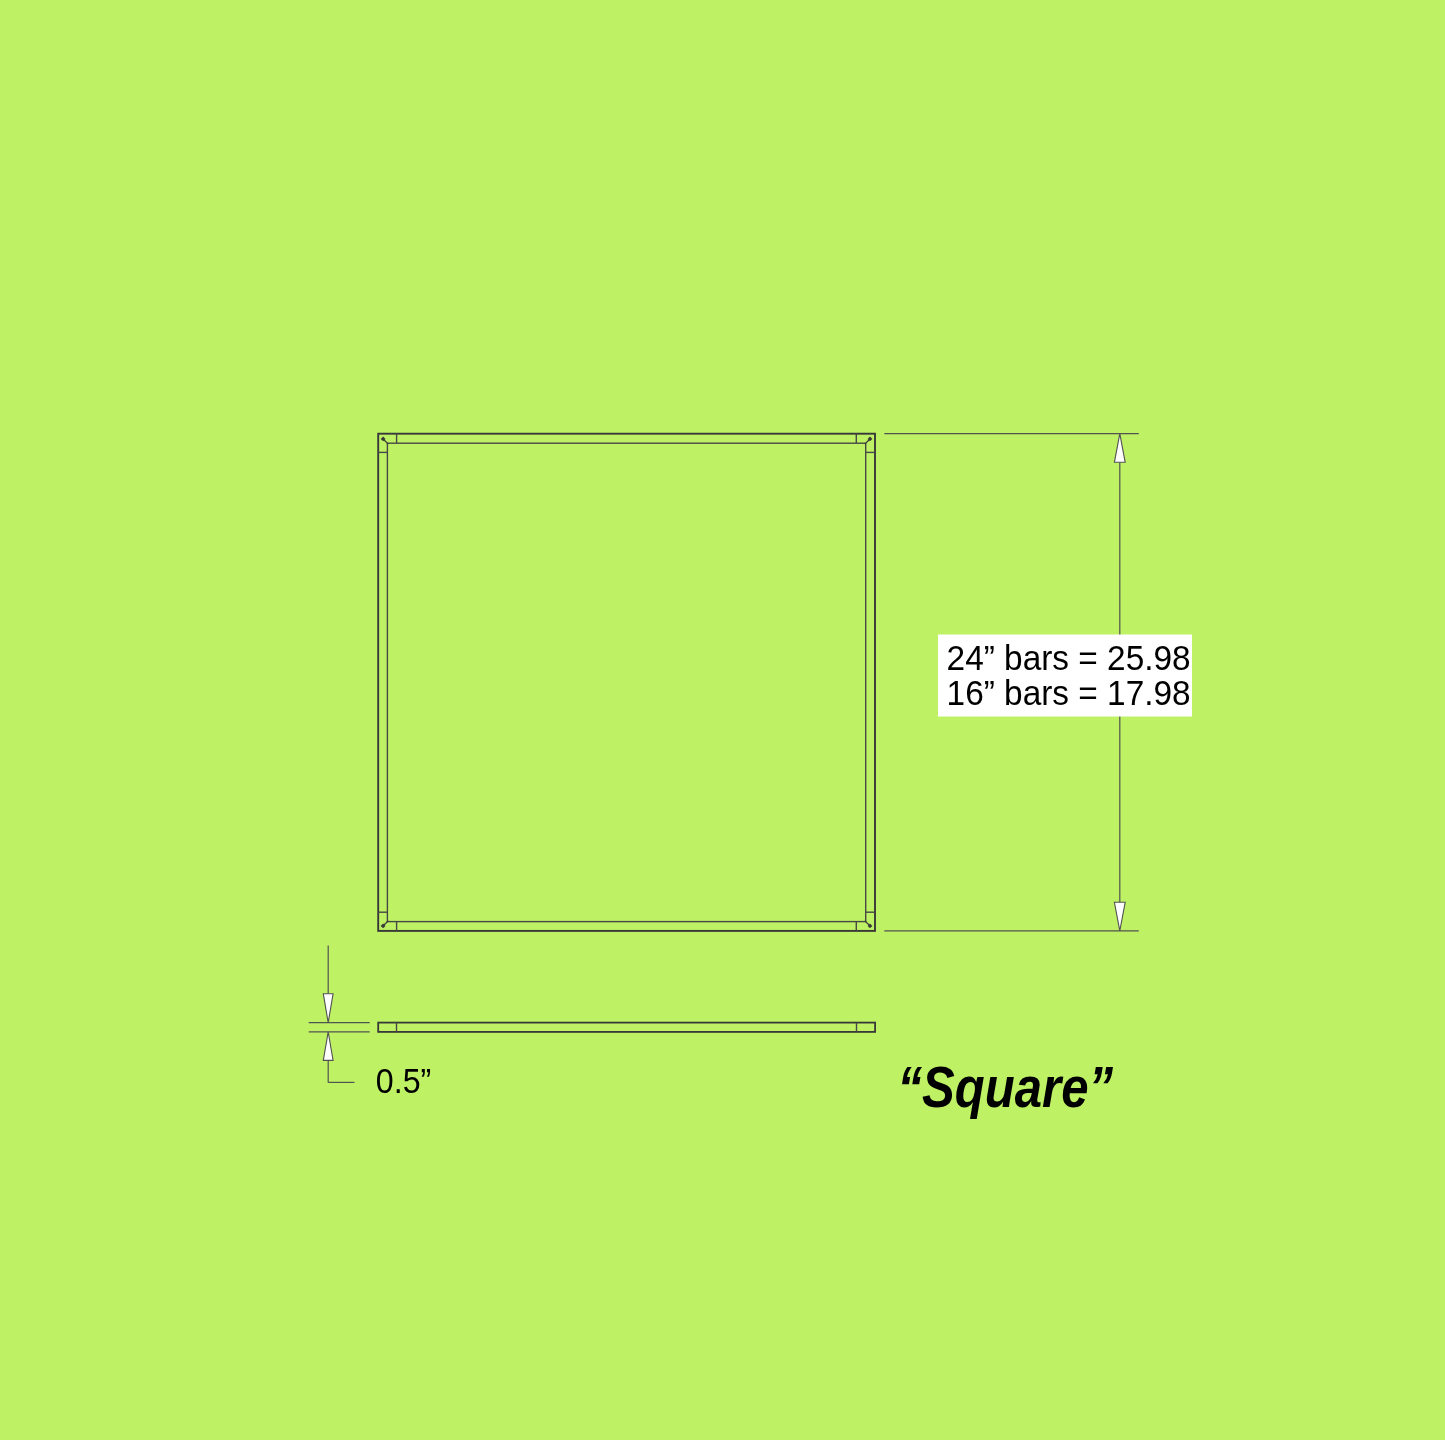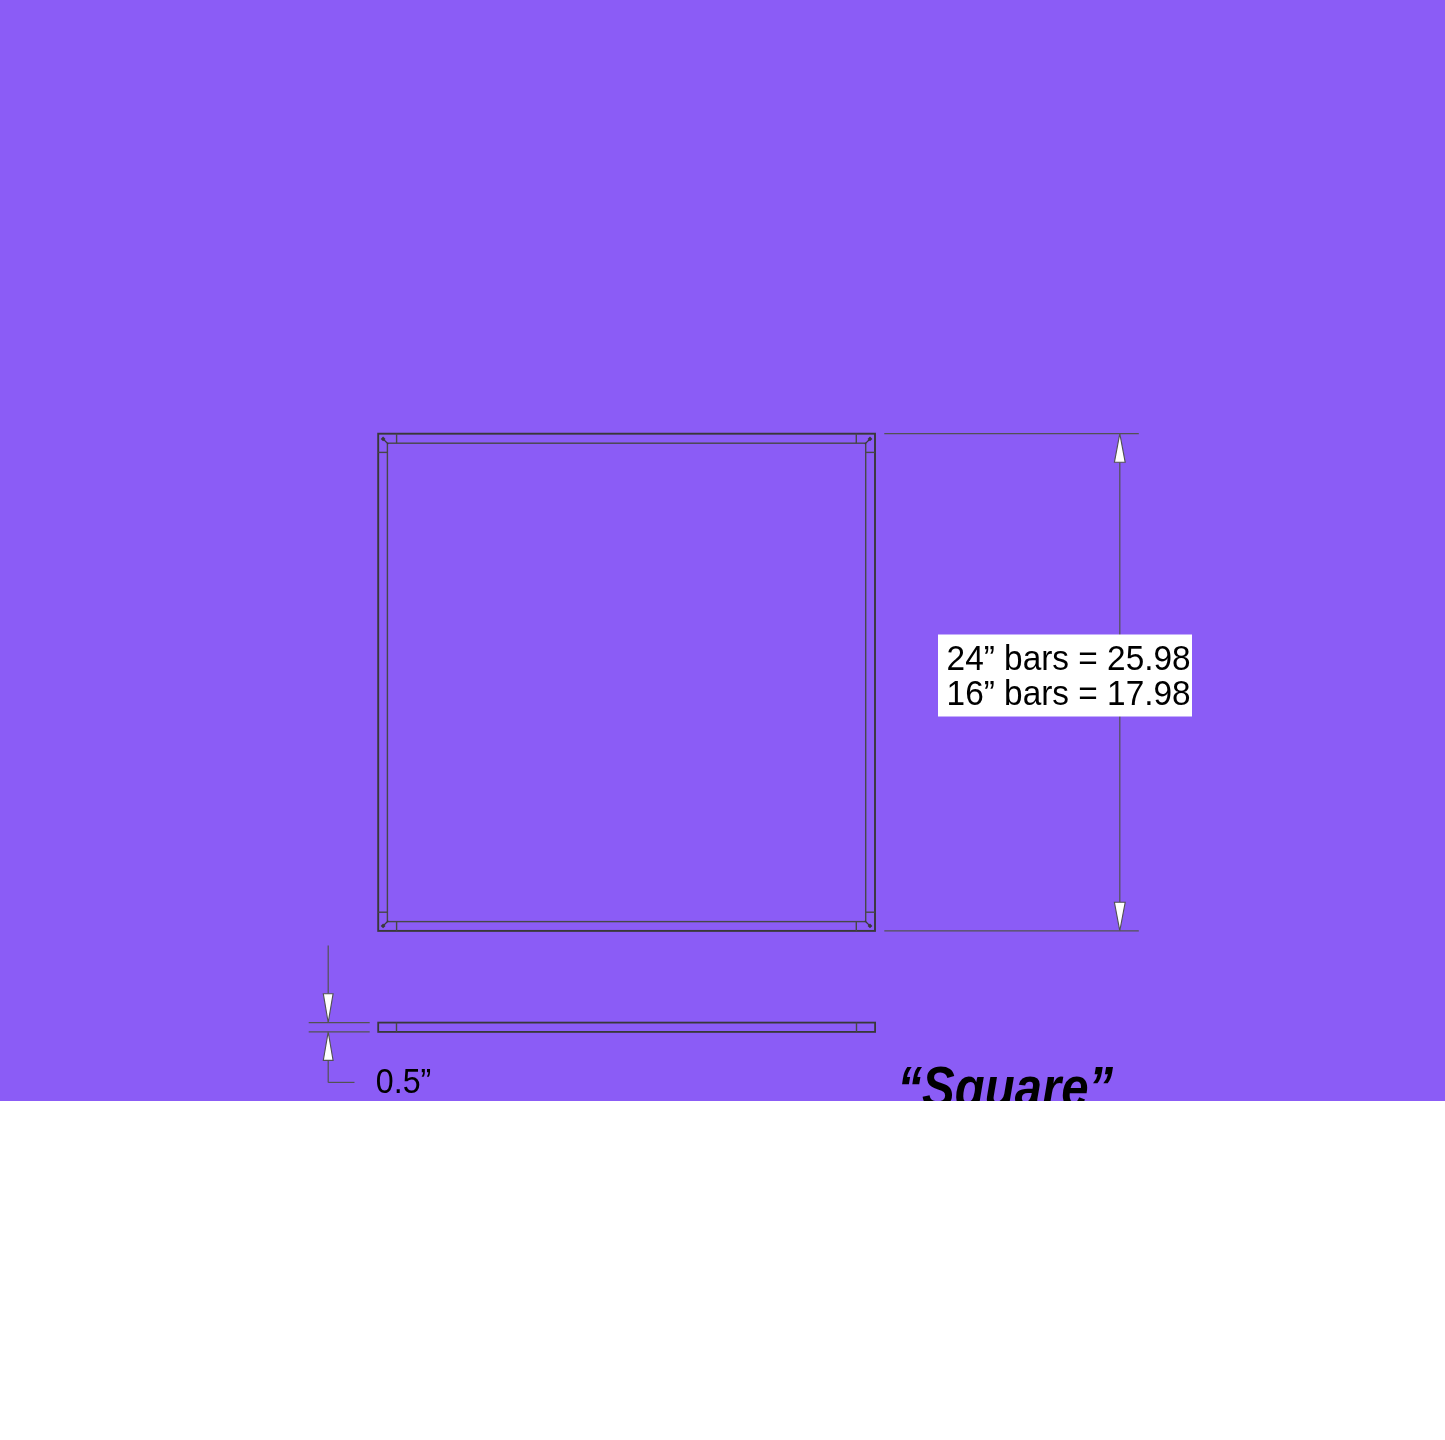--- a/index.html
+++ b/index.html
@@ -1,16 +1,16 @@
 <!DOCTYPE html>
 <html><head>
 <meta charset="utf-8">
 <style>
   html,body{margin:0;padding:0;background:#ffffff;}
-  .page{width:1445px;height:1101px;position:relative;background:#8b5cf6;overflow:hidden;}
+  .page{width:1445px;height:1440px;position:relative;background:#bef264;overflow:hidden;}
   svg{position:absolute;left:0;top:0;transform:translateZ(0);}
   text{font-family:"Liberation Sans", sans-serif;fill:#000000;}
 </style>
 </head>
 <body>
 <div class="page">
 <svg width="1445" height="1440" viewBox="0 0 1445 1440">
 
   <rect x="378.2" y="433.7" width="496.8" height="497.2" fill="none" stroke="#383838" stroke-width="1.9"></rect>
 

